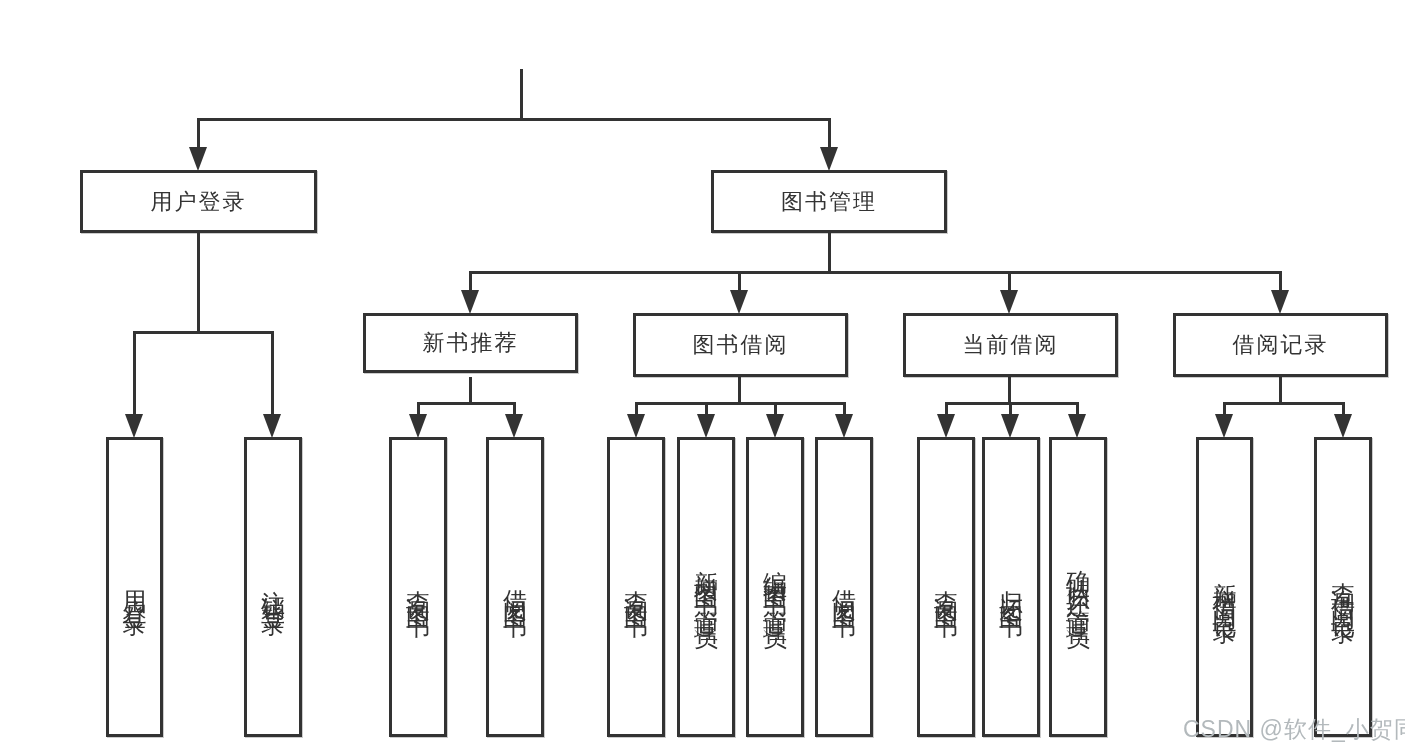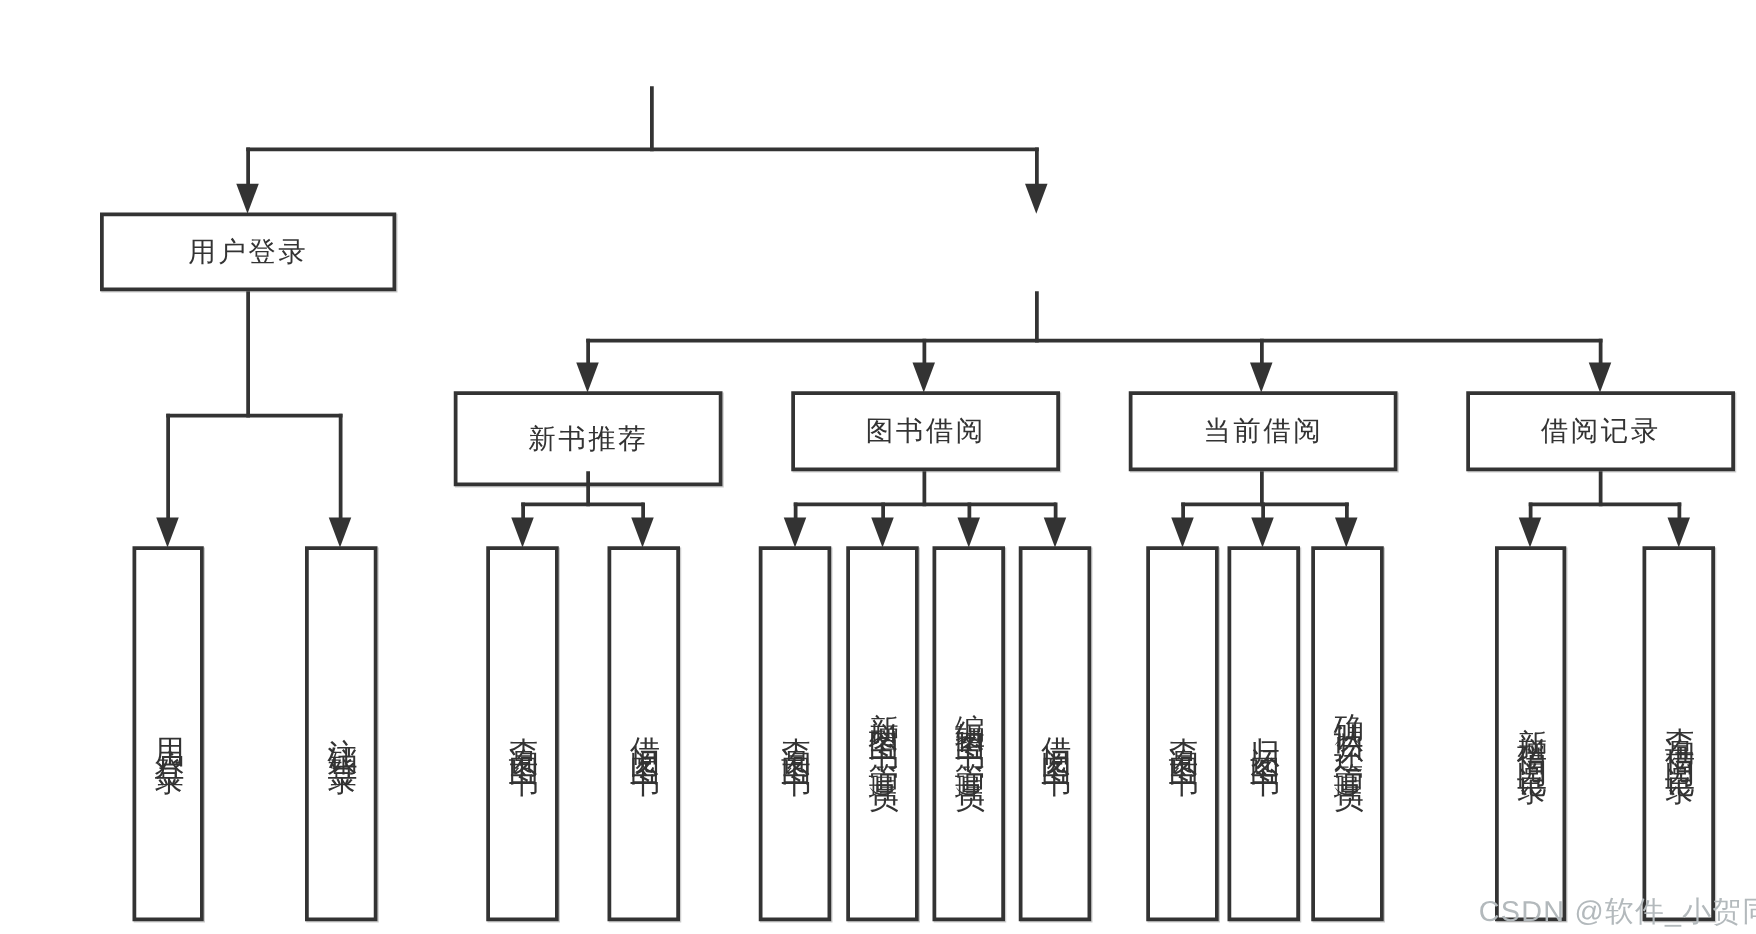--- a/index.html
+++ b/index.html
@@ -25,22 +25,23 @@
     color:#b3b9bc;white-space:nowrap;
   }
 </style>
 </head>
 <body>
 
 <div class="stage">
 
 
   <div class="box hbox" style="left:80px;top:170px;width:237px;height:63px;">用户登录</div>
+  <div class="box hbox" style="left:711px;top:170px;width:236px;height:63px;">图书管理</div>
 
-  <div class="box hbox" style="left:363px;top:313px;width:215px;height:76px;">新书推荐</div>
+  <div class="box hbox" style="left:363px;top:313px;width:215px;height:60px;">新书推荐</div>
   <div class="box hbox" style="left:903px;top:313px;width:215px;height:64px;">当前借阅</div>
   <div class="box hbox" style="left:633px;top:313px;width:215px;height:64px;">图书借阅</div>
   <div class="box hbox" style="left:1173px;top:313px;width:215px;height:64px;">借阅记录</div>
 
   <div class="box vbox" style="left:106px;top:437px;width:57px;height:300px;">用户登录</div>
   <div class="box vbox" style="left:244px;top:437px;width:58px;height:300px;">注销登录</div>
 
   <div class="box vbox" style="left:389px;top:437px;width:58px;height:300px;">查询图书</div>
   <div class="box vbox" style="left:486px;top:437px;width:58px;height:300px;">借阅图书</div>
 

